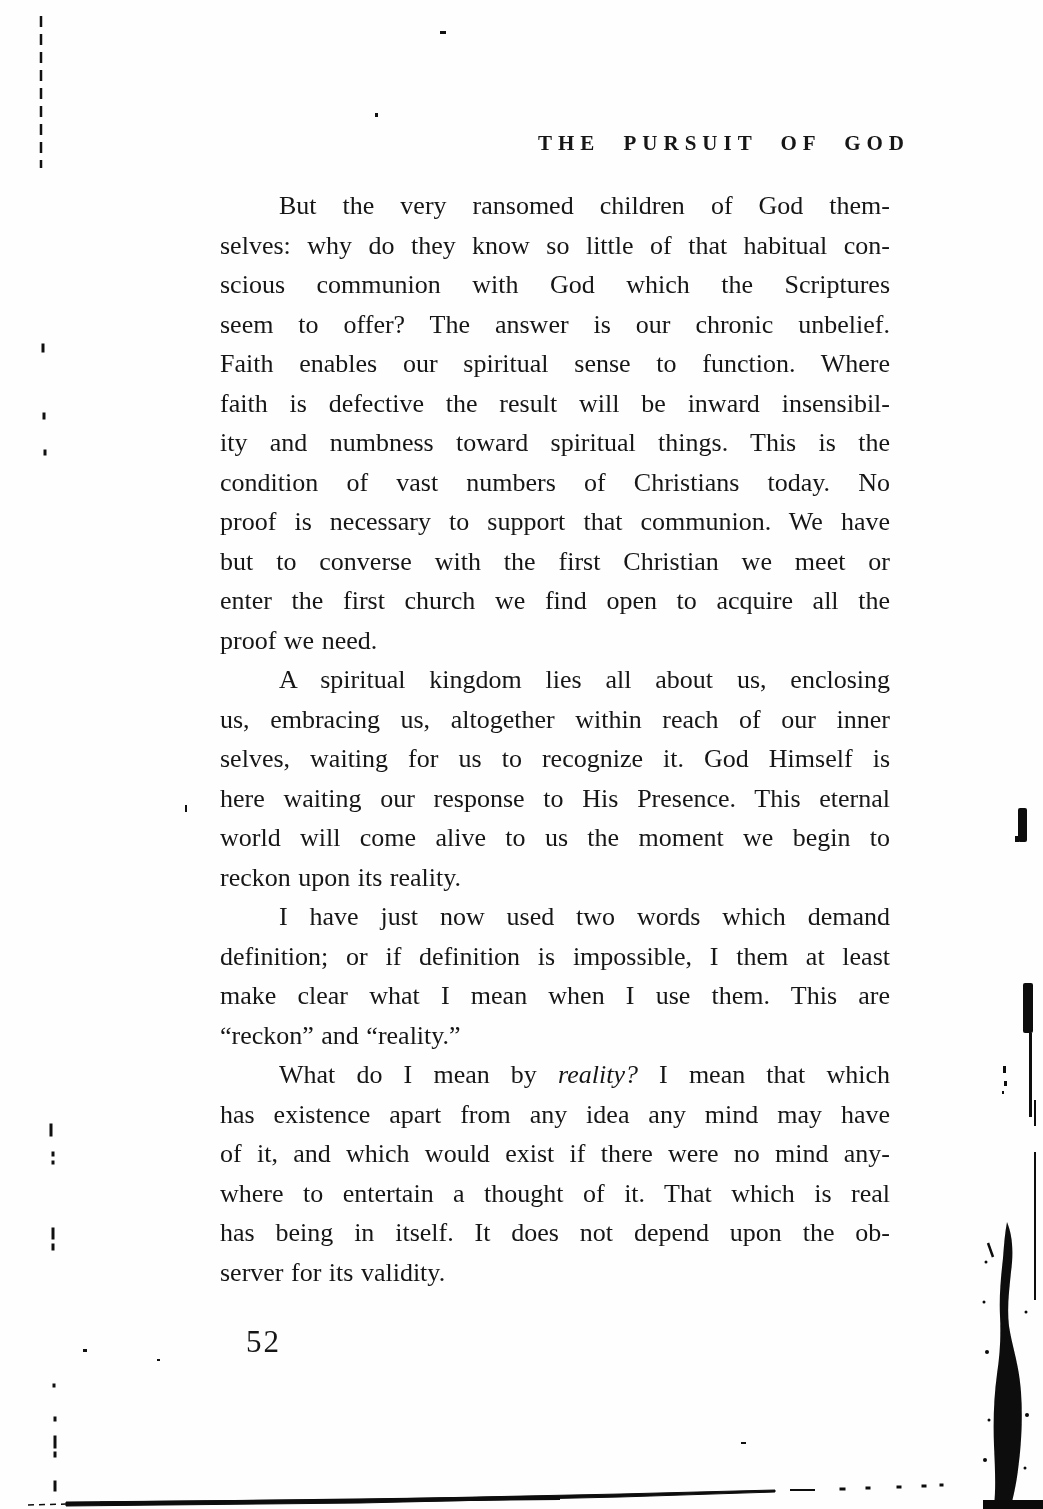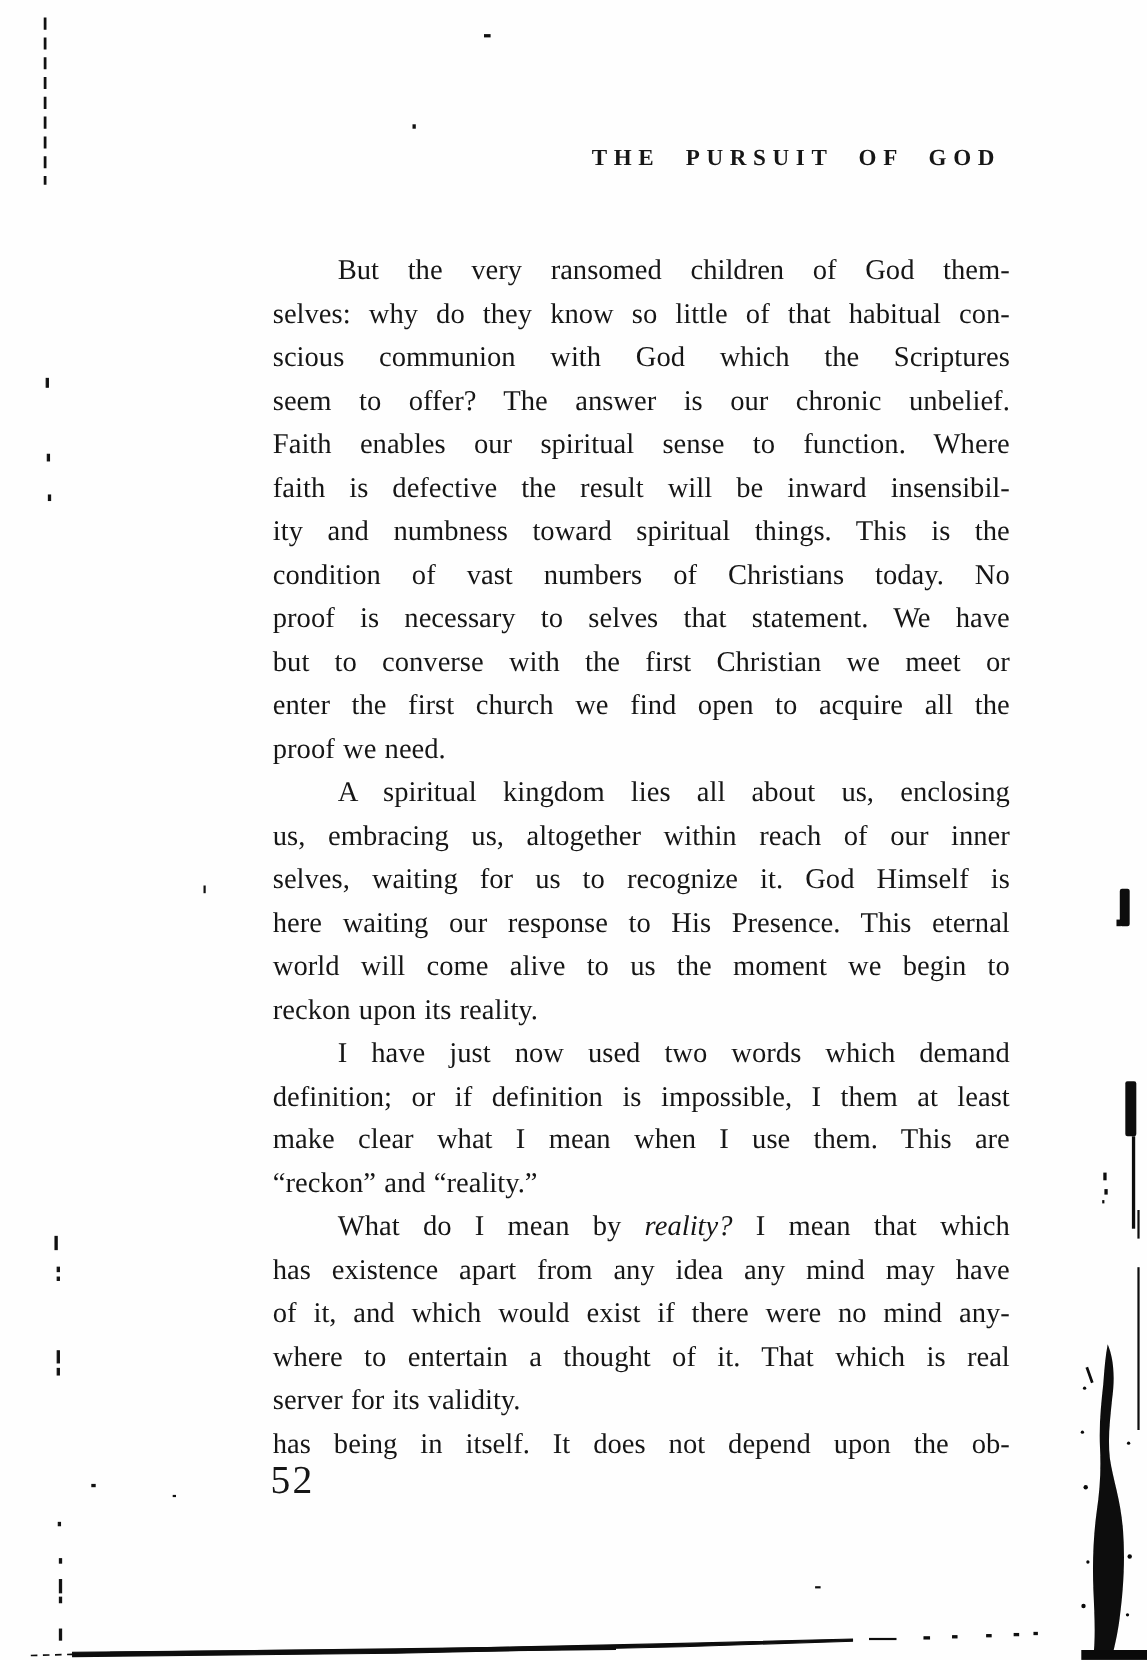--- a/index.html
+++ b/index.html
@@ -13,35 +13,35 @@
   .page { position: absolute; inset: 0; width: 951px; height: 1509px; }
 
   .running-head {
     position: absolute; left: 234px; top: 131px; width: 676px;
     text-align: right;
     font-size: 21px; font-weight: bold;
     letter-spacing: 6px; word-spacing: 12px;
     white-space: nowrap;
   }
 
-  .body-text { position: absolute; left: 248px; top: 186px; width: 670px; margin-top: 40px; }
+  .body-text { position: absolute; left: 220px; top: 186px; width: 670px; }
   .line {
     font-size: 26px;
     line-height: 39.5px; height: 39.5px;
     text-align: justify; text-align-last: justify;
     word-spacing: 1px;
     white-space: nowrap;
   }
   .line.last { text-align: center; text-align-last: left; }
   .line.indent { text-indent: 59px; }
   .line i { font-style: italic; }
 
   .page-number {
     position: absolute; left: 246px; top: 1324px;
-    font-size: 36px; letter-spacing: 2px;
+    font-size: 31px; letter-spacing: 2px;
   }
 
   .artifacts {
     position: absolute; inset: 0;
     pointer-events: none;
   }
 </style>
 </head>
 <body>
 
@@ -52,21 +52,21 @@
   <div class="body-text">
       <div class="paragraph">
         <div class="line indent">But the very ransomed children of God them-</div>
         <div class="line">selves: why do they know so little of that habitual con-</div>
         <div class="line">scious communion with God which the Scriptures</div>
         <div class="line">seem to offer? The answer is our chronic unbelief.</div>
         <div class="line">Faith enables our spiritual sense to function. Where</div>
         <div class="line">faith is defective the result will be inward insensibil-</div>
         <div class="line">ity and numbness toward spiritual things. This is the</div>
         <div class="line">condition of vast numbers of Christians today. No</div>
-        <div class="line">proof is necessary to selves that statement. We have</div>
+        <div class="line">proof is necessary to support that communion. We have</div>
         <div class="line">but to converse with the first Christian we meet or</div>
         <div class="line">enter the first church we find open to acquire all the</div>
         <div class="line last">proof we need.</div>
       </div>
       <div class="paragraph">
         <div class="line indent">A spiritual kingdom lies all about us, enclosing</div>
         <div class="line">us, embracing us, altogether within reach of our inner</div>
         <div class="line">selves, waiting for us to recognize it. God Himself is</div>
         <div class="line">here waiting our response to His Presence. This eternal</div>
         <div class="line">world will come alive to us the moment we begin to</div>
@@ -76,22 +76,22 @@
         <div class="line indent">I have just now used two words which demand</div>
         <div class="line">definition; or if definition is impossible, I them at least</div>
         <div class="line">make clear what I mean when I use them. This are</div>
         <div class="line last">“reckon” and “reality.”</div>
       </div>
       <div class="paragraph">
         <div class="line indent"><span>What do I mean by </span><i>reality?</i><span> I mean that which</span></div>
         <div class="line">has existence apart from any idea any mind may have</div>
         <div class="line">of it, and which would exist if there were no mind any-</div>
         <div class="line">where to entertain a thought of it. That which is real</div>
+        <div class="line">has being in itself. It does not depend upon the ob-</div>
         <div class="line last">server for its validity.</div>
-        <div class="line">has being in itself. It does not depend upon the ob-</div>
       </div>
     </div>
 
   <div class="page-number">52</div>
 
   <svg class="artifacts" width="1043" height="1509" viewBox="0 0 1043 1509" xmlns="http://www.w3.org/2000/svg">
     <defs>
       <filter id="soft" x="-20%" y="-20%" width="140%" height="140%">
         <feGaussianBlur stdDeviation="0.6"></feGaussianBlur>
       </filter>

